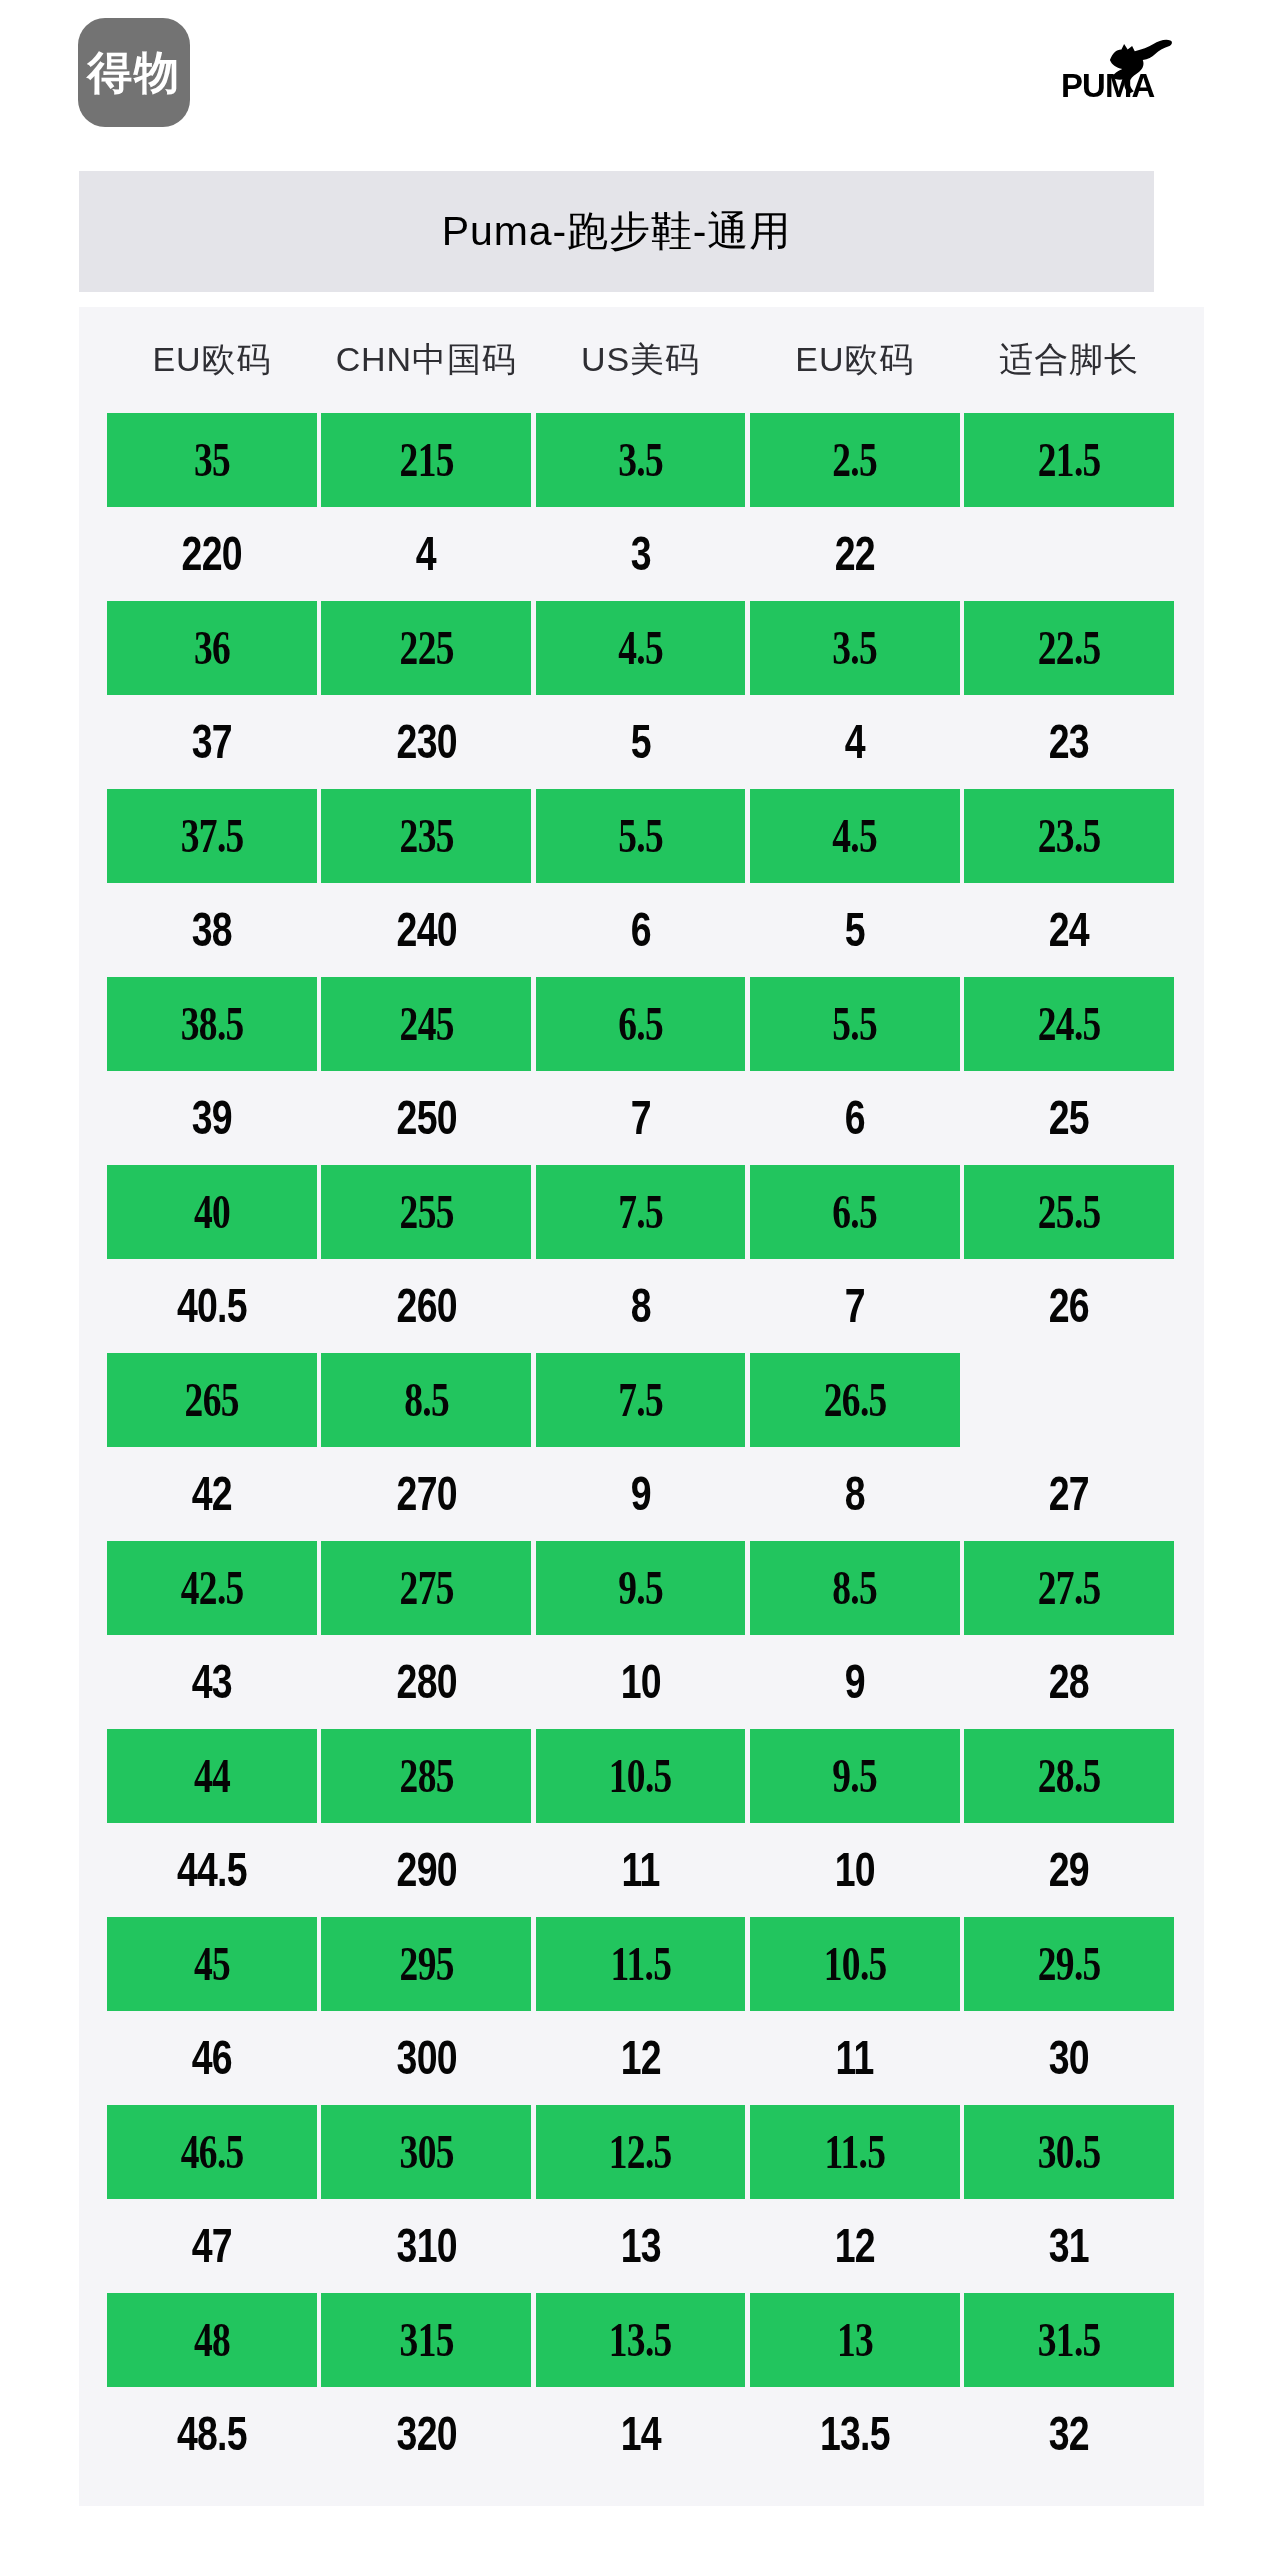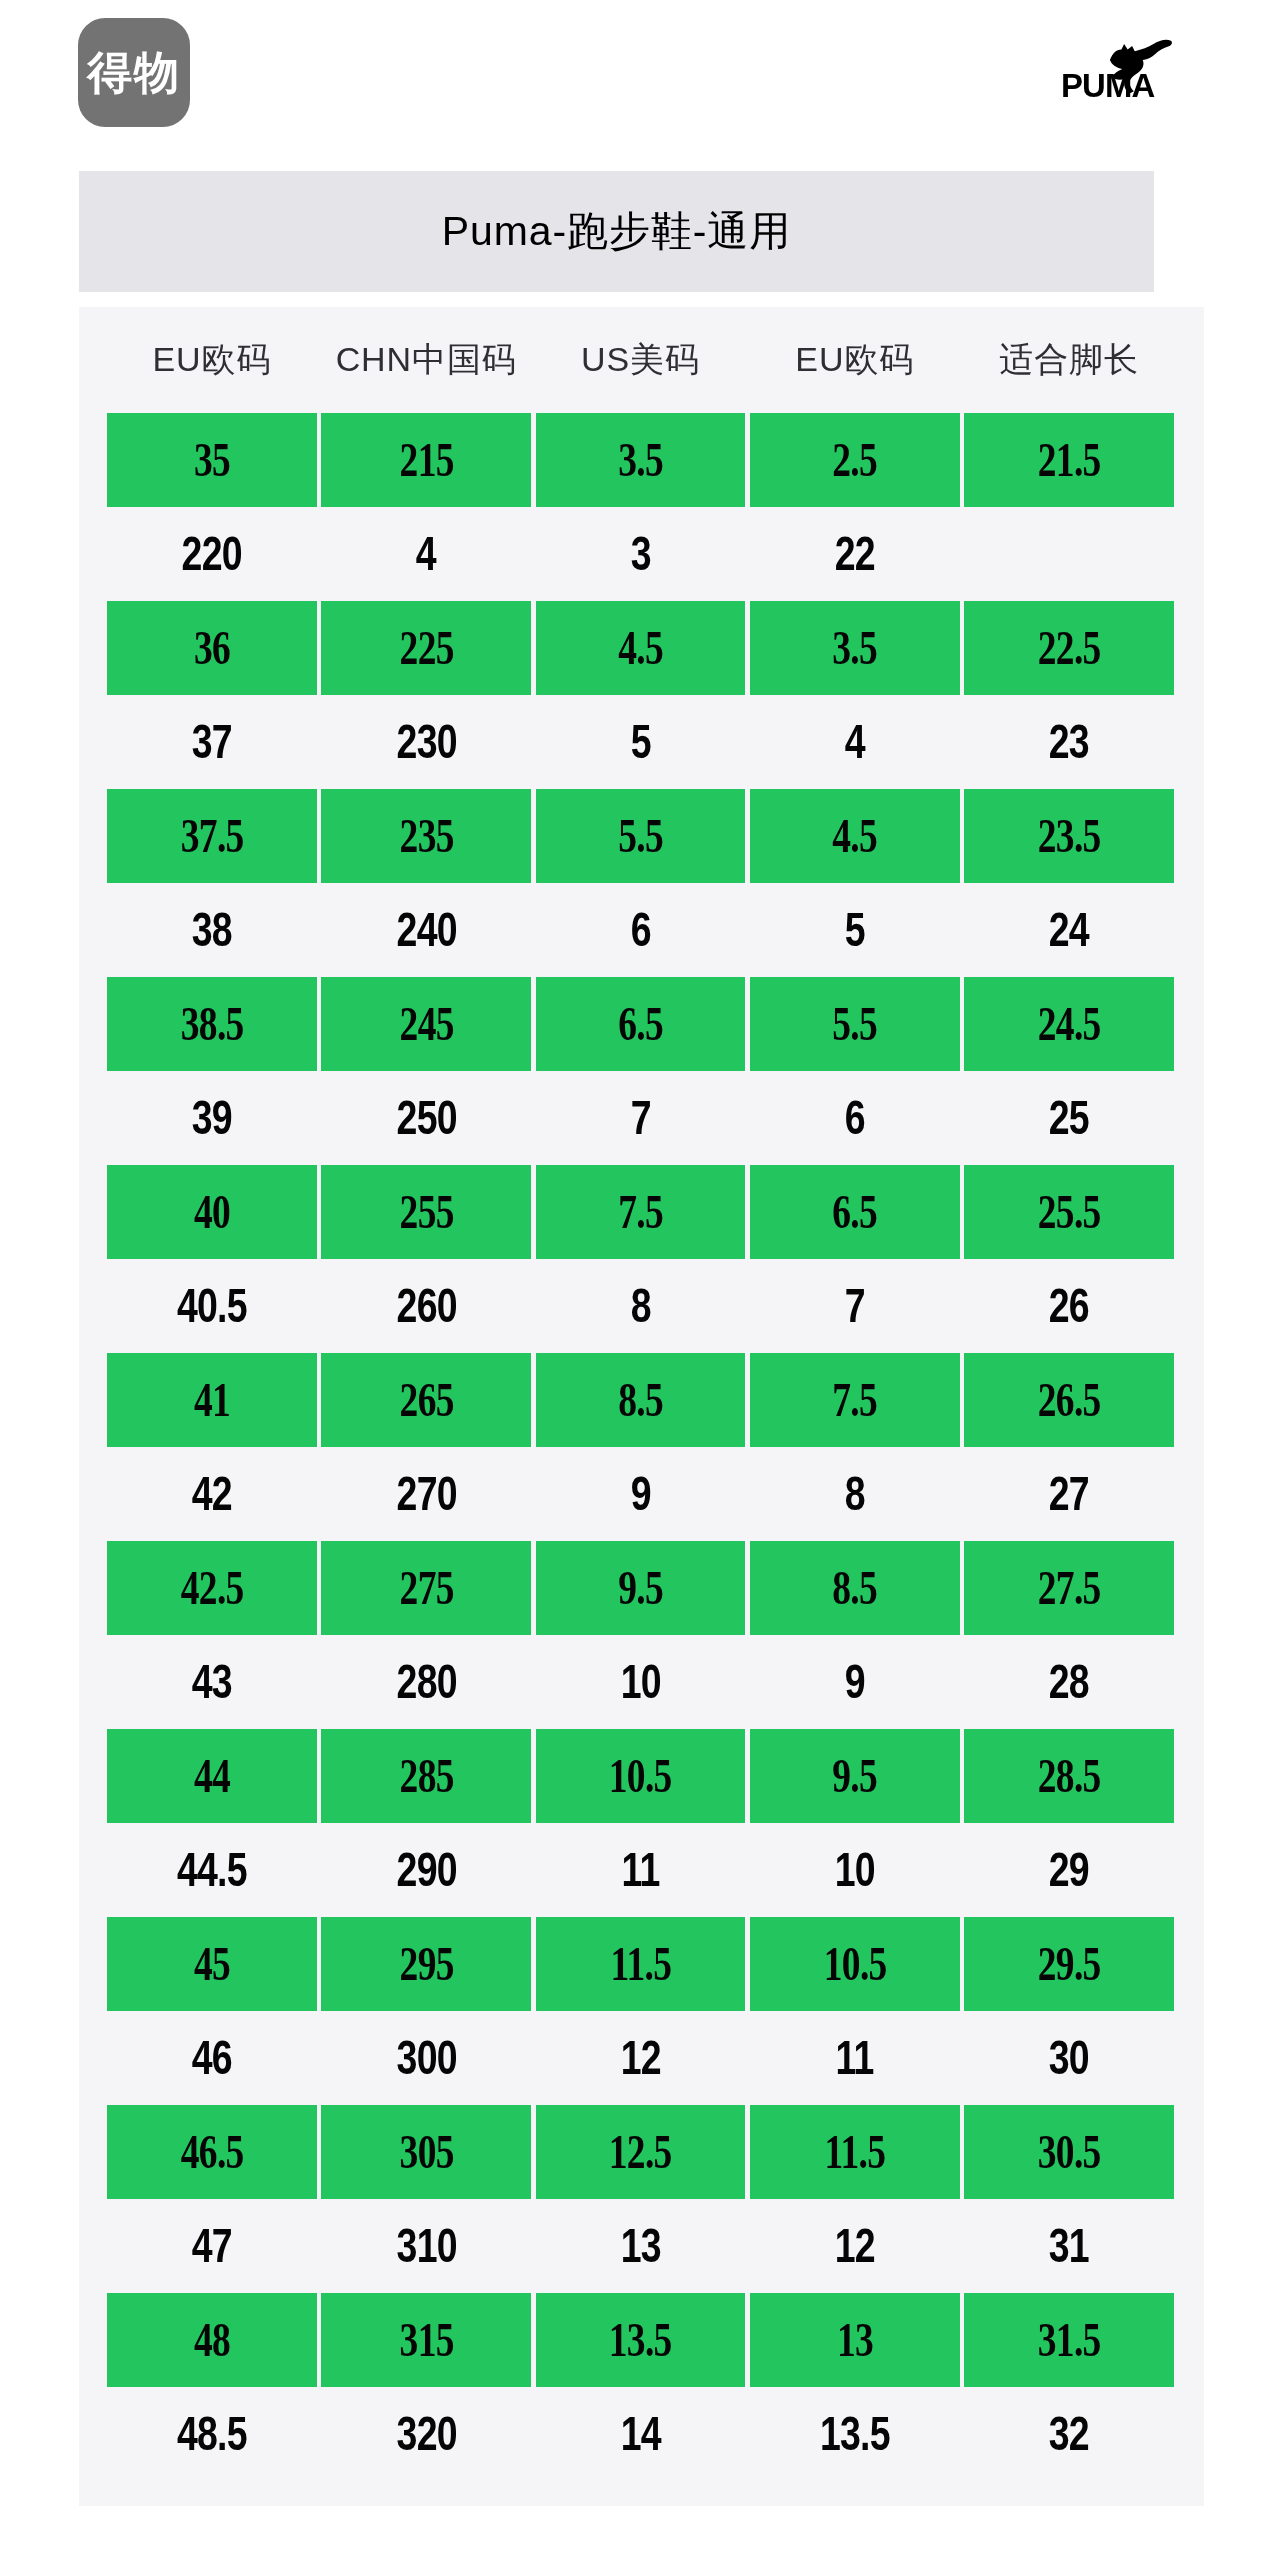--- a/index.html
+++ b/index.html
@@ -273,23 +273,20 @@
         </div>
         <div class="tcell">
           <span class="num">7</span>
         </div>
         <div class="tcell">
           <span class="num">26</span>
         </div>
       </div>
       <div class="trow odd">
         <div class="tcell">
-          <span class="num">41</span>
-        </div>
-        <div class="tcell">
           <span class="num">265</span>
         </div>
         <div class="tcell">
           <span class="num">8.5</span>
         </div>
         <div class="tcell">
           <span class="num">7.5</span>
         </div>
         <div class="tcell">
           <span class="num">26.5</span>

